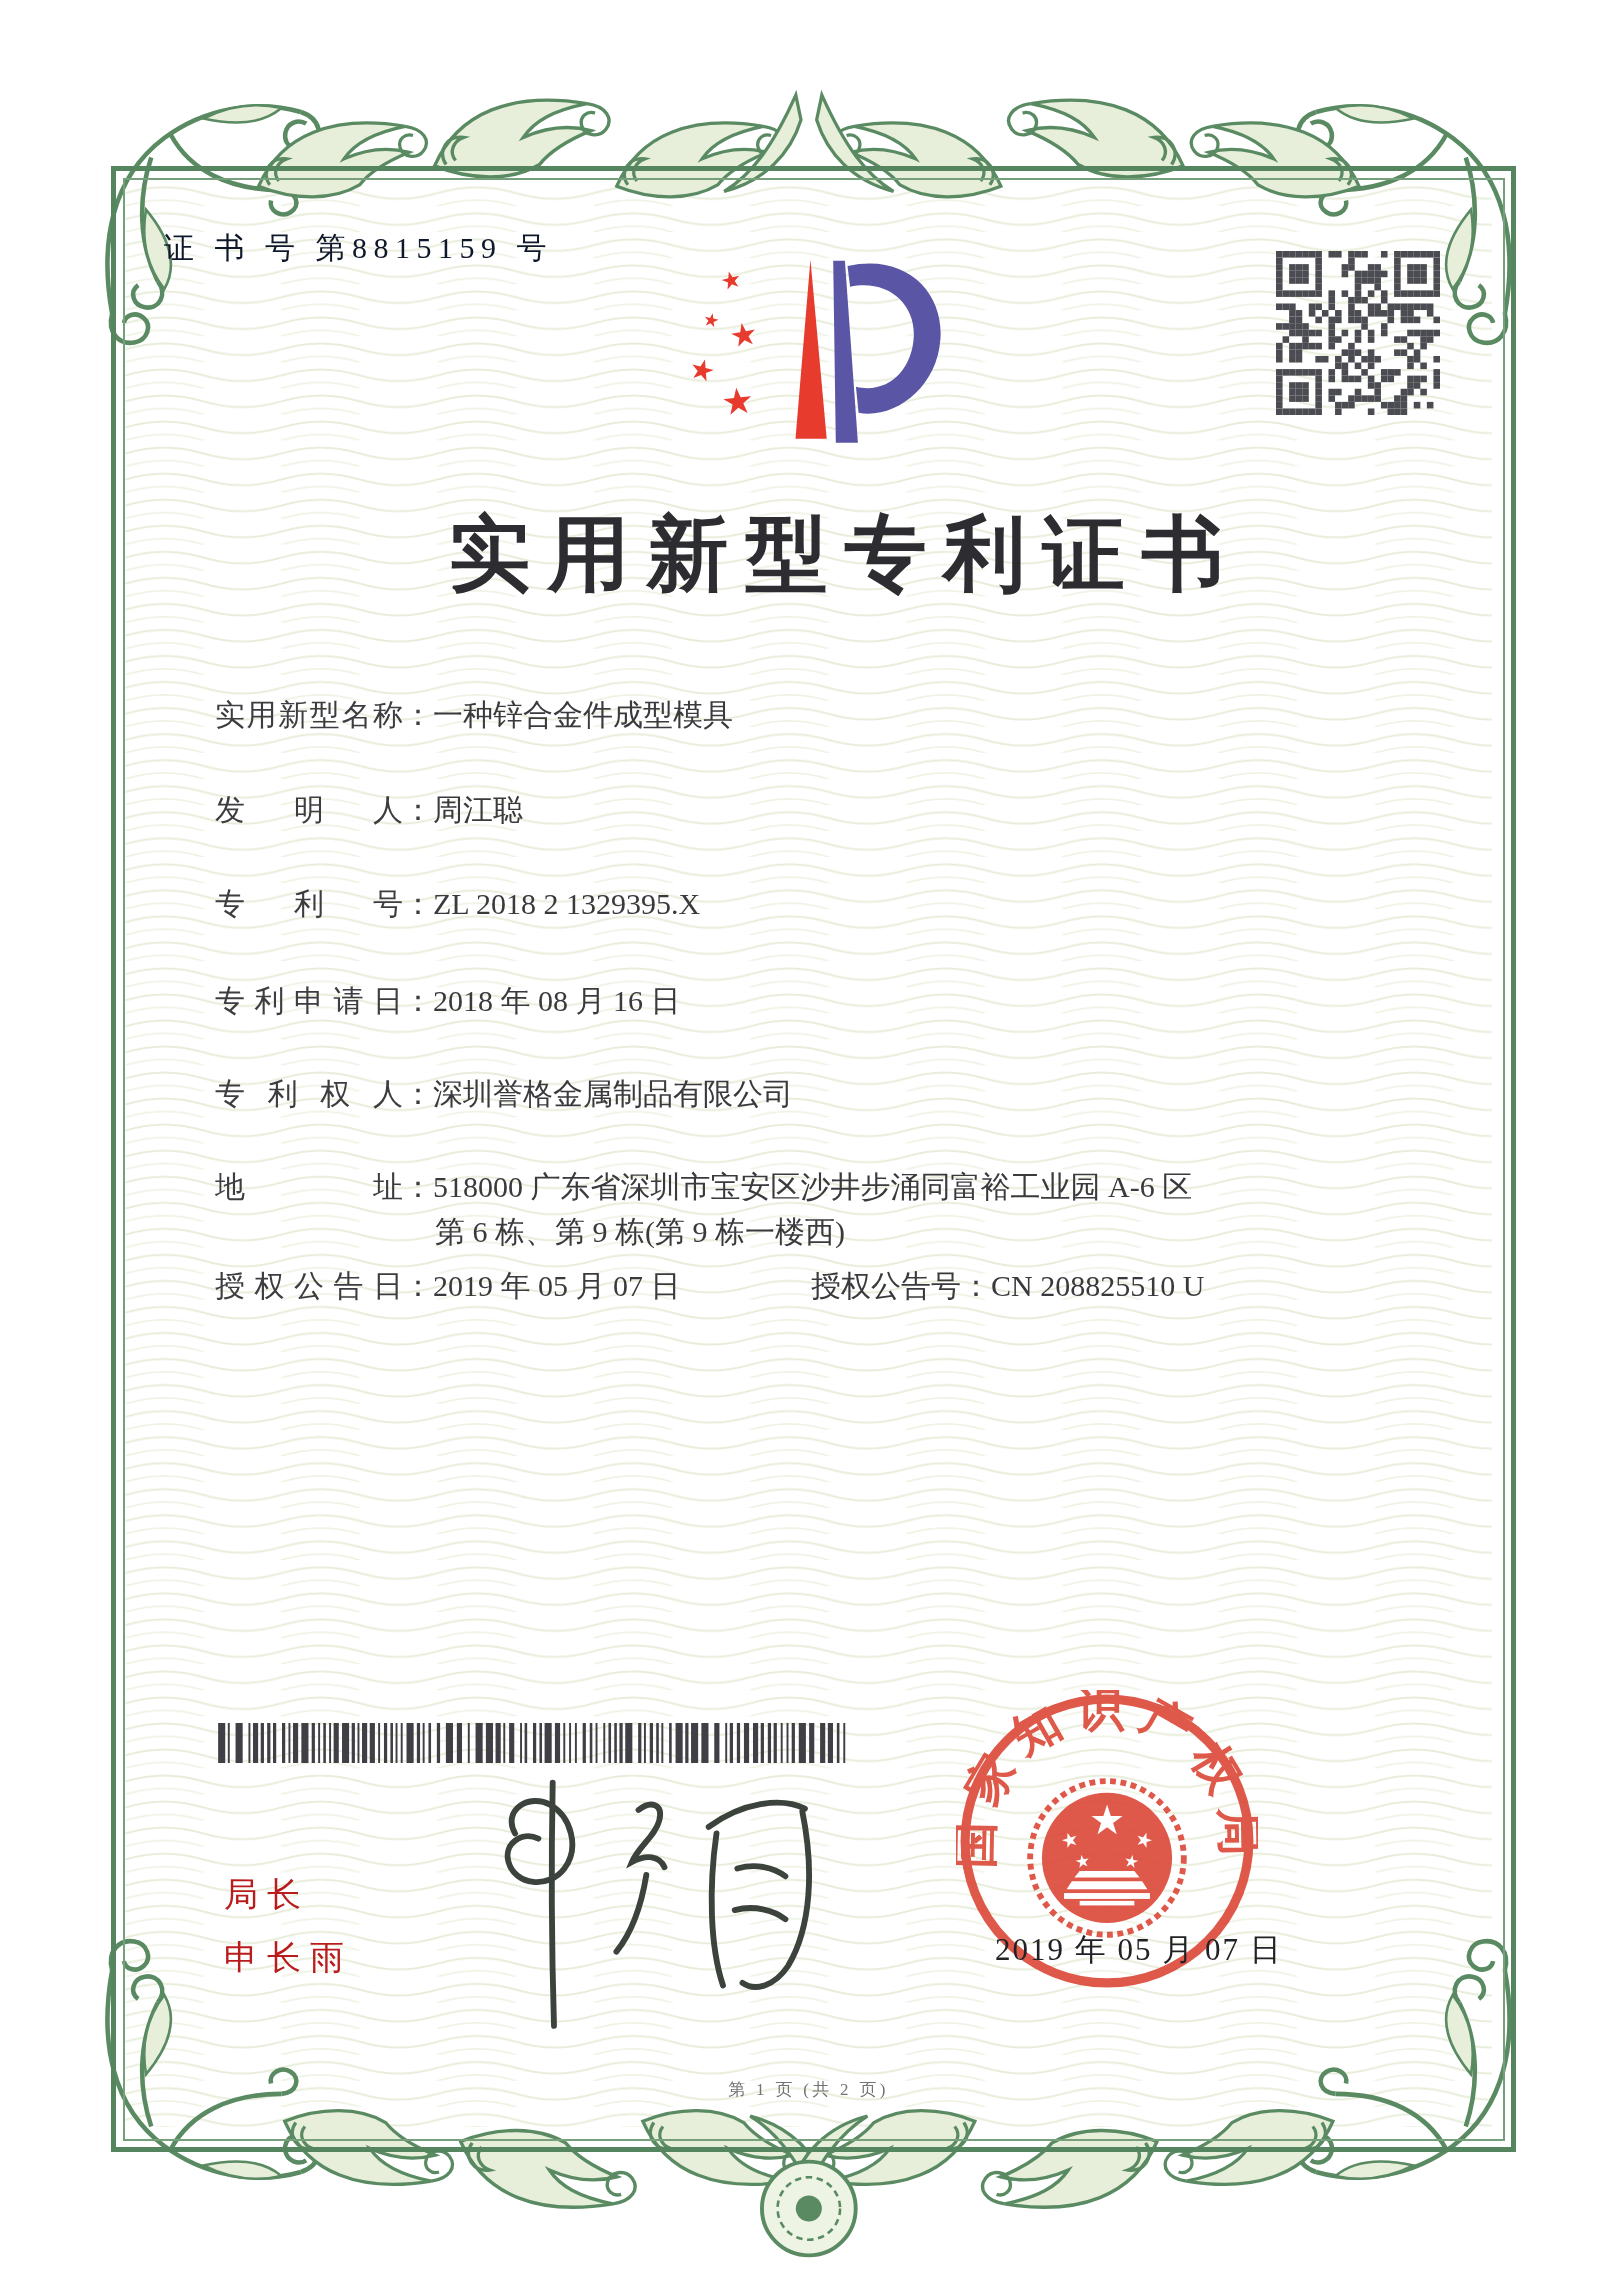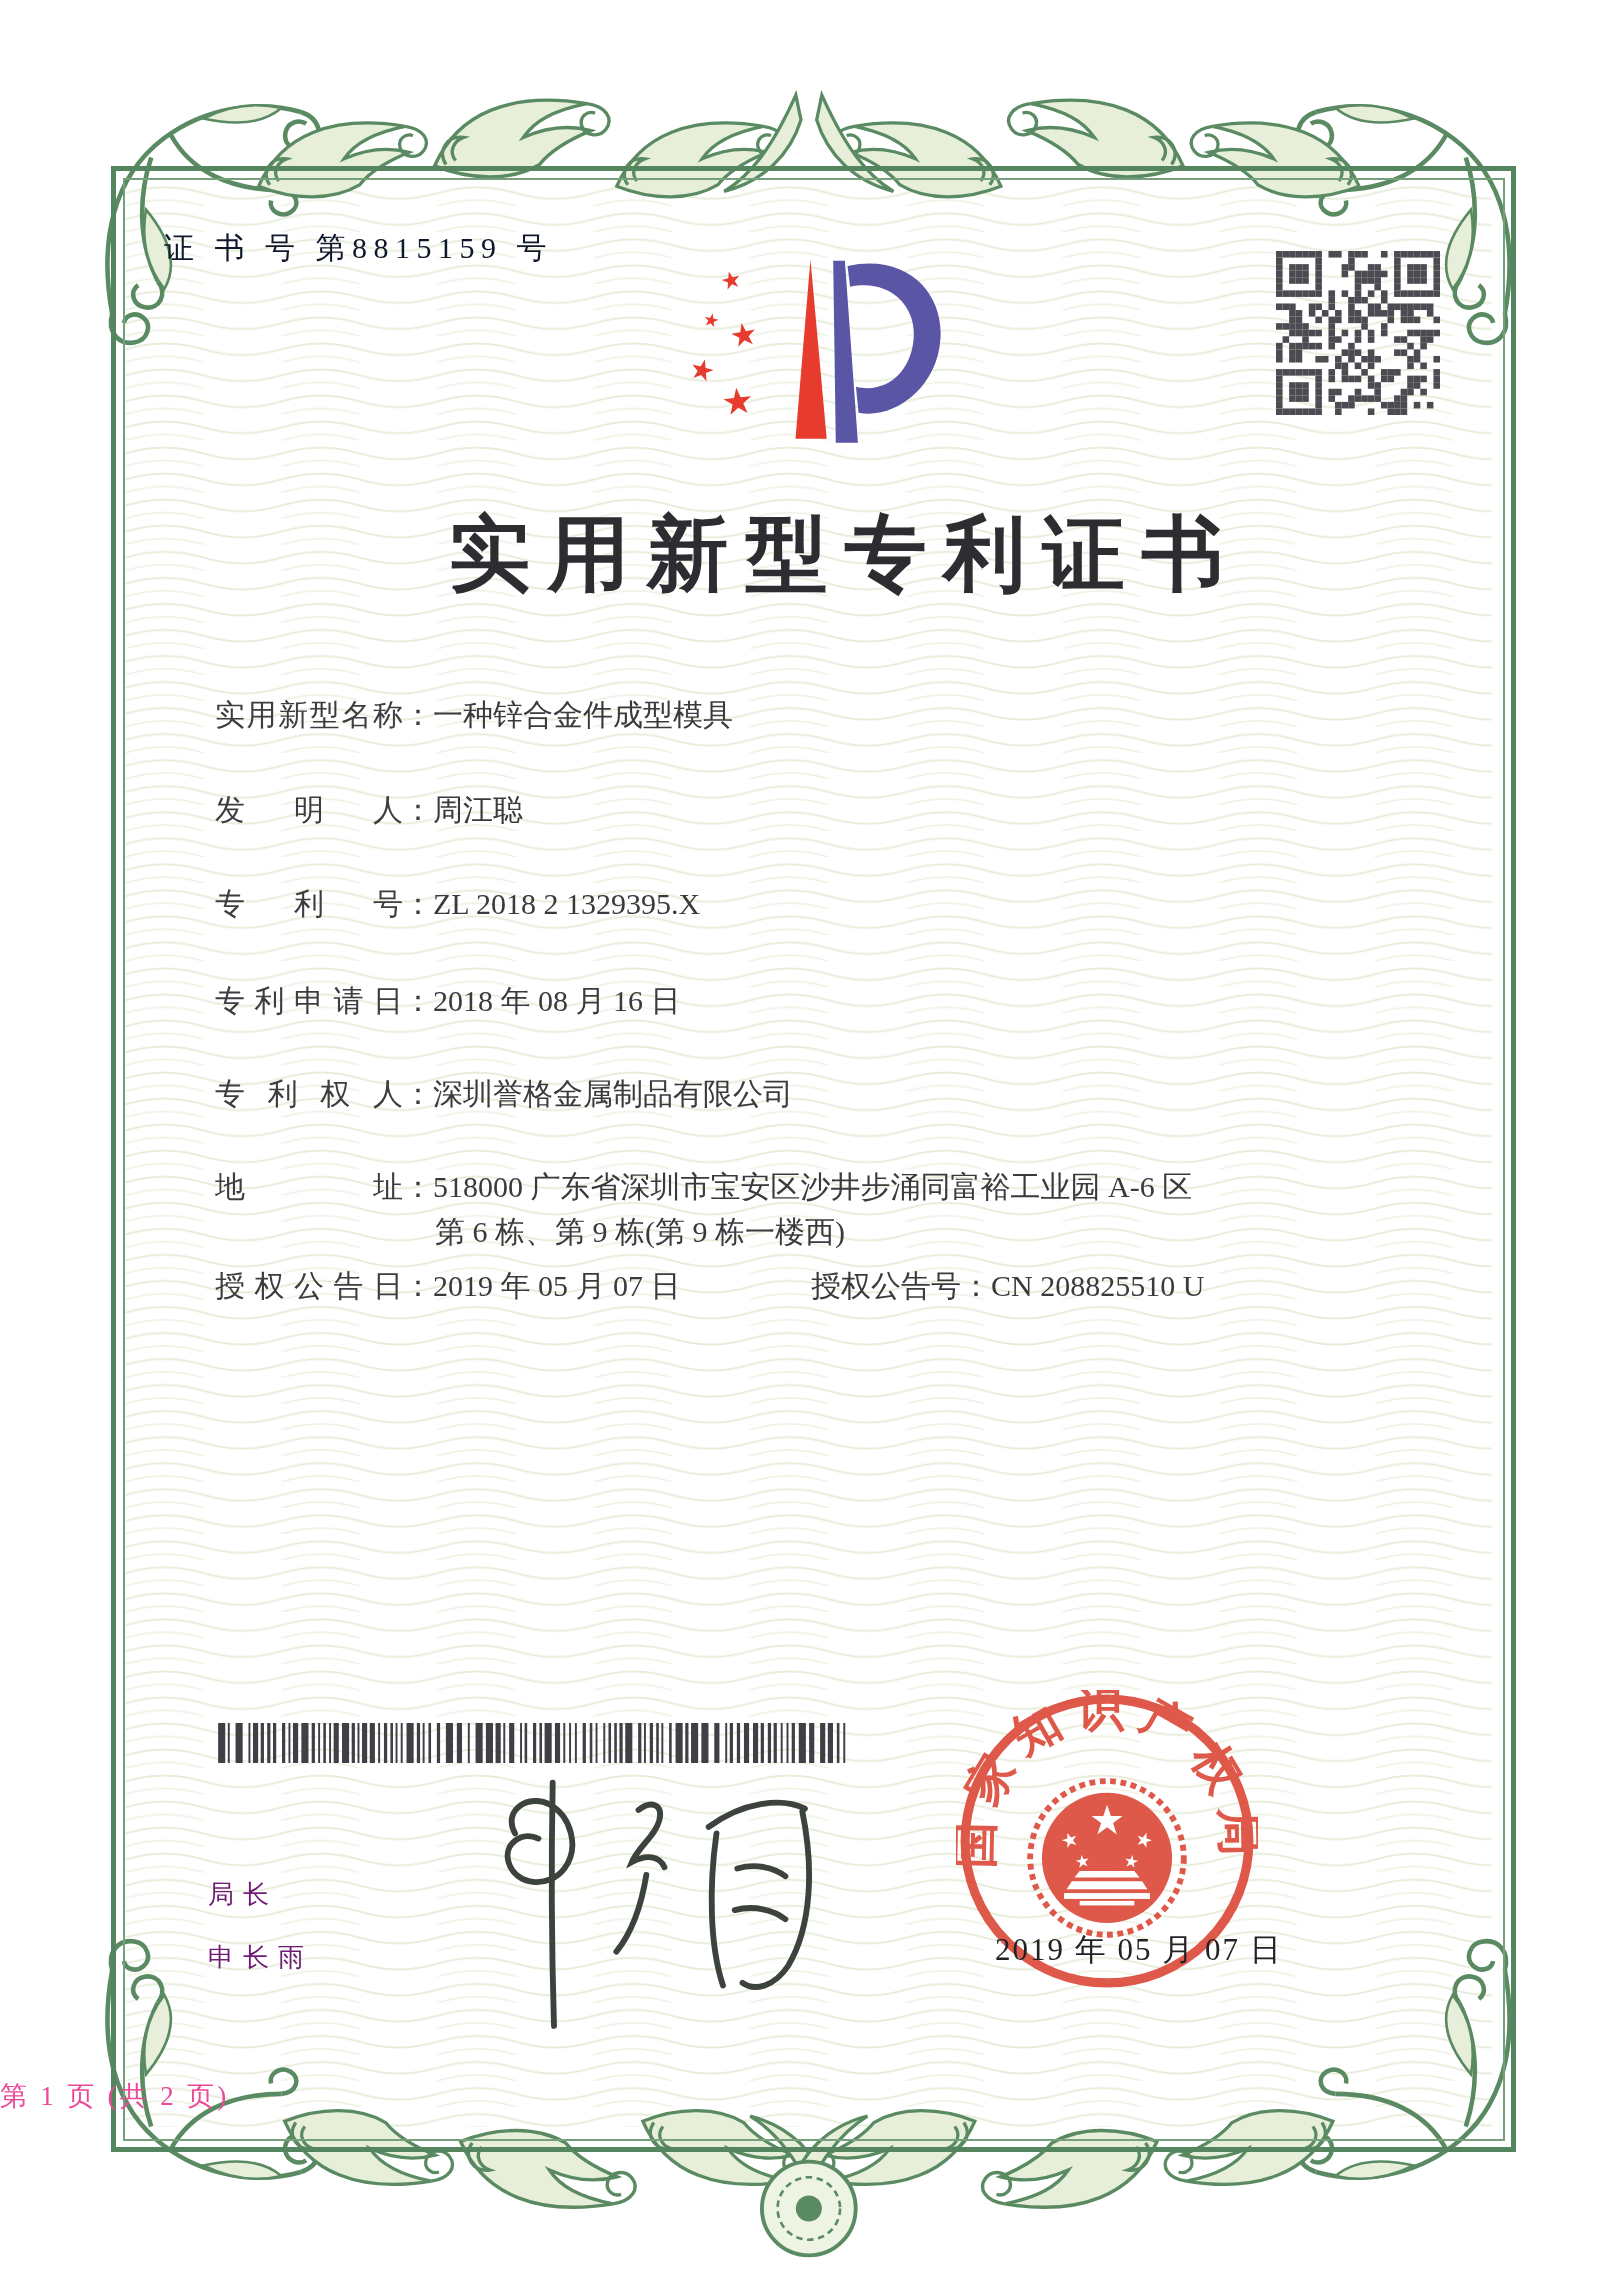--- a/index.html
+++ b/index.html
@@ -27,28 +27,28 @@
   .colon{color:#3d3d41;}
   .val{color:#3a3a3e;}
   .addr2{position:absolute;left:220px;white-space:nowrap;color:#3a3a3e;}
   .pair2{position:absolute;left:596px;top:0;white-space:nowrap;}
   
   .body-text{position:absolute;left:197px;top:1349px;width:1228px;z-index:5;
              font-size:30px;line-height:49px;text-align:justify;color:#404044;}
   .body-text p{margin:0;text-indent:2em;}
   
   .barcode{position:absolute;left:215px;top:1723px;z-index:5;}
-  .signatory{position:absolute;left:208px;top:1863px;z-index:5;font-size:26px;
-             letter-spacing:9px;color:#701a75;line-height:63px;}
+  .signatory{position:absolute;left:224px;top:1863px;z-index:5;font-size:34px;
+             letter-spacing:9px;color:#b91c1c;line-height:63px;}
   .signature{position:absolute;left:417px;top:1771px;z-index:6;}
   .seal{position:absolute;left:956px;top:1690px;z-index:6;}
   .seal-date{position:absolute;left:995px;top:1929px;z-index:7;font-size:31px;
              letter-spacing:2px;color:#222226;}
-  .page-info{position:absolute;left:0;top:2078px;width:100%;text-align:left;
-             font-size:27px;letter-spacing:3.3px;color:#ec4899;z-index:5;}
+  .page-info{position:absolute;left:0;top:2078px;width:100%;text-align:center;
+             font-size:17px;letter-spacing:3.3px;color:#737373;z-index:5;}
   .back-note{position:absolute;left:0;top:2180px;width:100%;text-align:center;
              font-size:29px;letter-spacing:5.9px;color:#5c5c60;z-index:5;}
 </style>
 </head>
 <body>
 
 <div class="page">
 
   <svg class="waves" viewBox="0 0 2099 2991" width="1367" height="1947">
     <defs>

